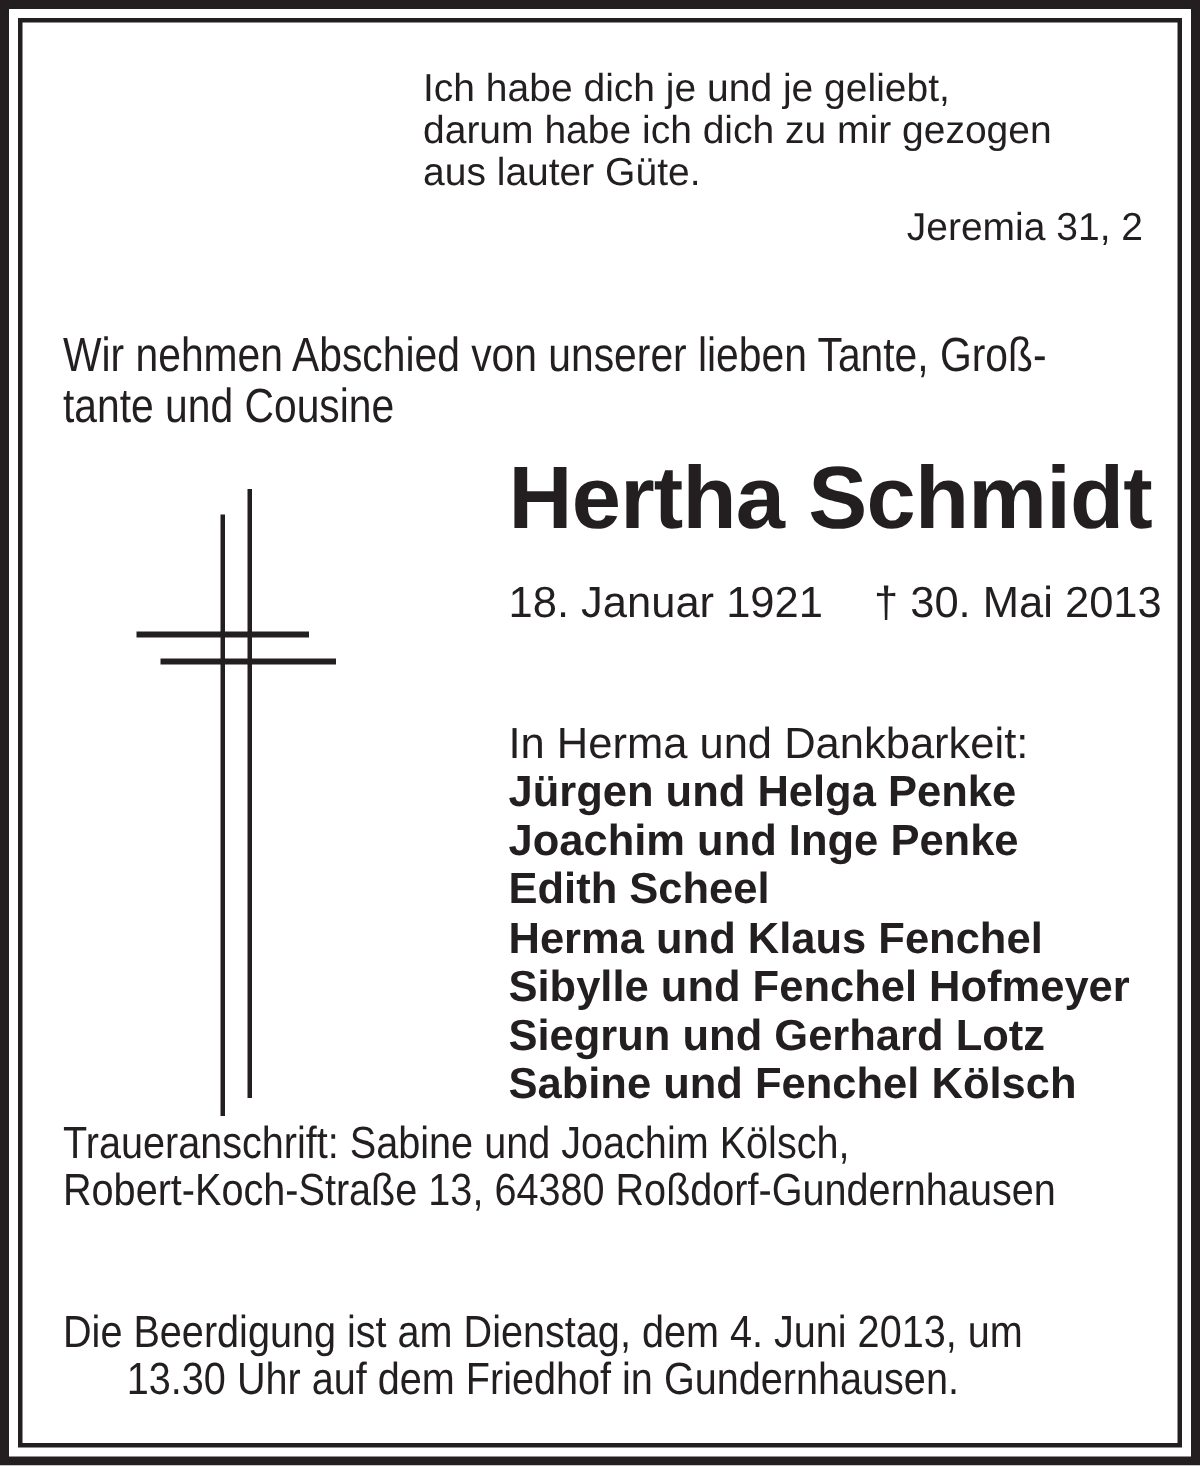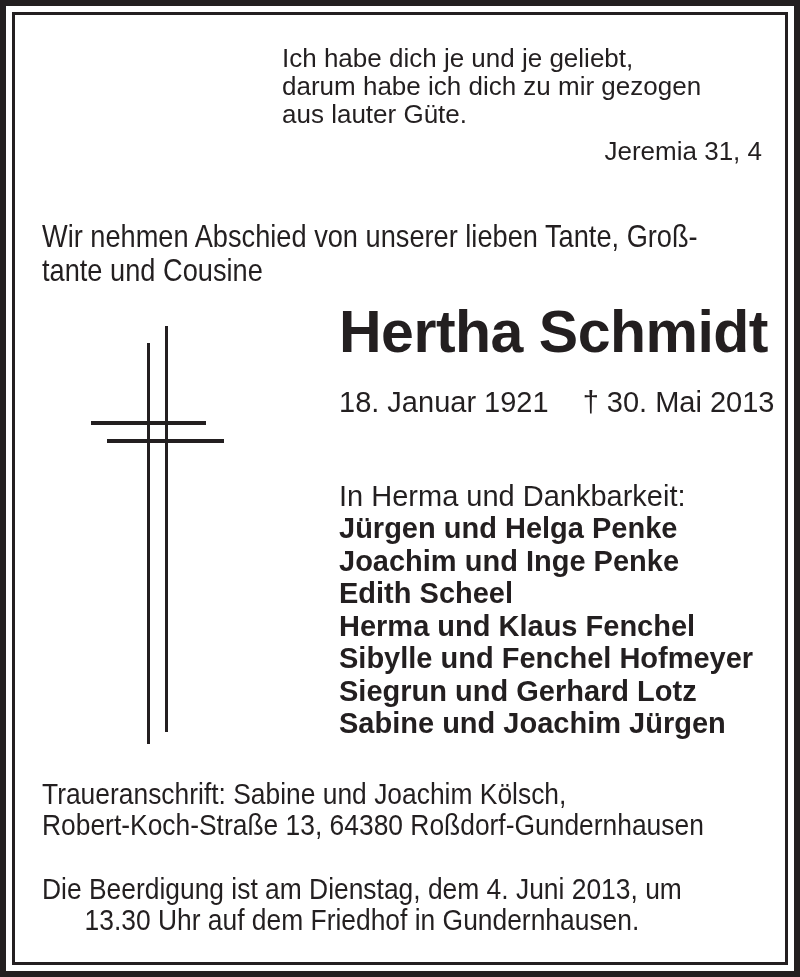--- a/index.html
+++ b/index.html
@@ -27,21 +27,21 @@
 
   
   .quote-block { left: 267px; top: 29px; width: 480px; font-size: 26px; line-height: 28px; }
   .quote-line { white-space: nowrap; }
   .verse-ref { text-align: right; margin-top: 9px; }
 
   
   .condensed { transform-origin: 0 0; white-space: nowrap; }
   .intro-block { left: 27px; top: 204px; font-size: 32px; line-height: 34px; }
   .intro-block .condensed { transform: scaleX(0.85); }
-  .address-block { left: 27px; top: 764px; font-size: 30px; line-height: 30.5px; }
+  .address-block { left: 27px; top: 733px; font-size: 30px; line-height: 30.5px; }
   .funeral-block { left: 27px; top: 859px; font-size: 30px; line-height: 30.5px; text-align: center; }
   .address-block .condensed, .funeral-block .condensed { transform: scaleX(0.88); }
 
   
   .cross-wrap { left: 73px; top: 307px; width: 140px; height: 426px; color: var(--ink); }
 
   
   .deceased-name {
     left: 324px; top: 283px;
     font-size: 59px; font-weight: bold; letter-spacing: -0.5px;
@@ -58,21 +58,21 @@
 </head>
 <body>
 
 <div class="page">
   <div class="inner-frame">
 
     <div class="abs quote-block">
       <div class="quote-line">Ich habe dich je und je geliebt,</div>
       <div class="quote-line">darum habe ich dich zu mir gezogen</div>
       <div class="quote-line">aus lauter Güte.</div>
-      <div class="verse-ref">Jeremia 31, 4</div>
+      <div class="verse-ref">Jeremia 31, 2</div>
     </div>
 
     <div class="abs intro-block">
       <div class="condensed">
         <div>Wir nehmen Abschied von unserer lieben Tante, Groß-</div>
         <div>tante und Cousine</div>
       </div>
     </div>
 
     <div class="abs cross-wrap">
@@ -90,21 +90,21 @@
     </div>
 
     <div class="abs mourners-heading">In Herma und Dankbarkeit:</div>
     <div class="abs mourners-list">
       <div class="mourner-name">Jürgen und Helga Penke</div>
       <div class="mourner-name">Joachim und Inge Penke</div>
       <div class="mourner-name">Edith Scheel</div>
       <div class="mourner-name">Herma und Klaus Fenchel</div>
       <div class="mourner-name">Sibylle und Fenchel Hofmeyer</div>
       <div class="mourner-name">Siegrun und Gerhard Lotz</div>
-      <div class="mourner-name">Sabine und Joachim Jürgen</div>
+      <div class="mourner-name">Sabine und Fenchel Kölsch</div>
     </div>
 
     <div class="abs address-block">
       <div class="condensed">
         <div>Traueranschrift: Sabine und Joachim Kölsch,</div>
         <div>Robert-Koch-Straße 13, 64380 Roßdorf-Gundernhausen</div>
       </div>
     </div>
 
     <div class="abs funeral-block">

